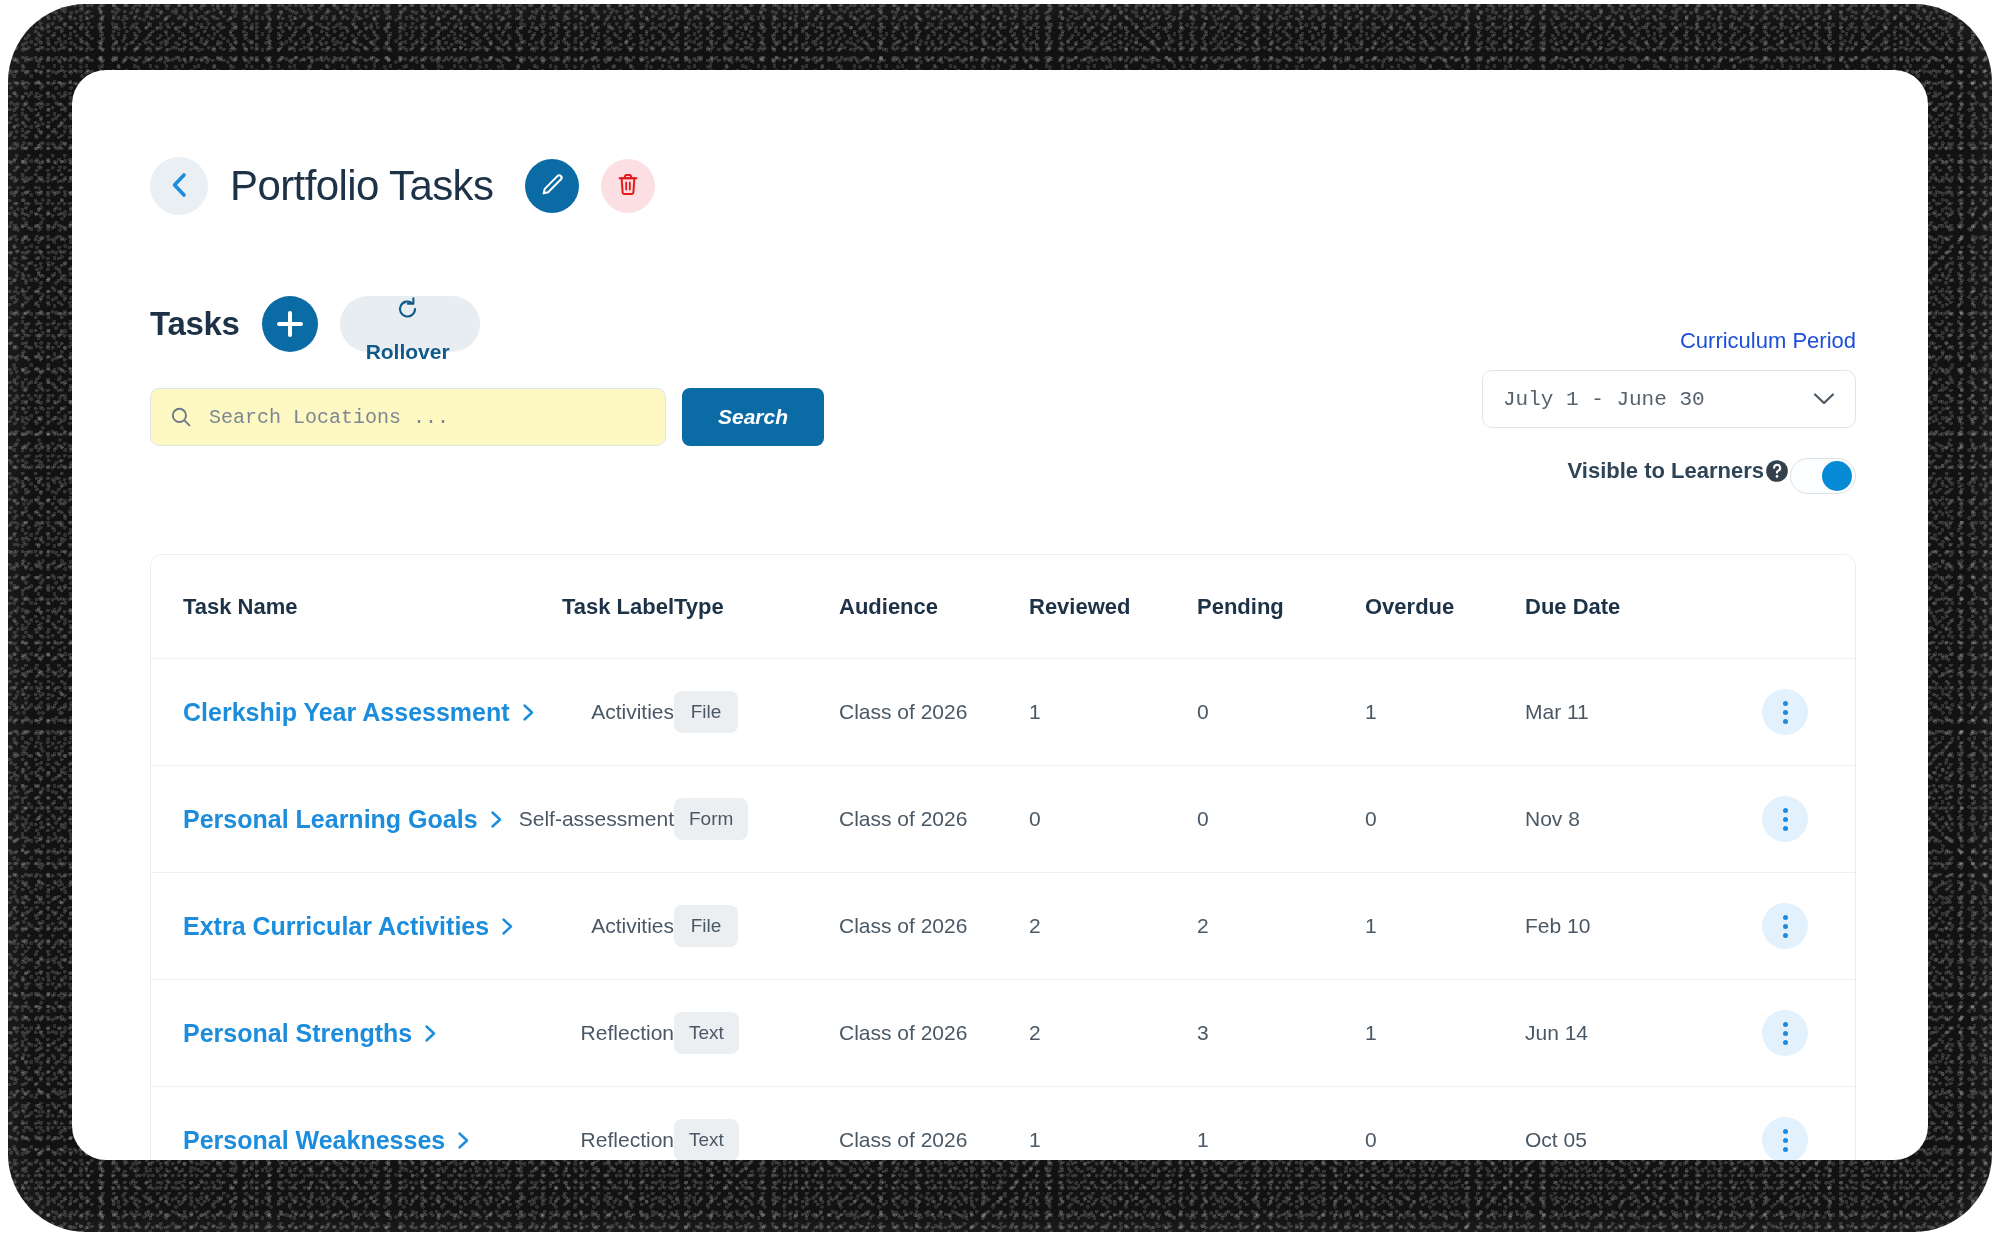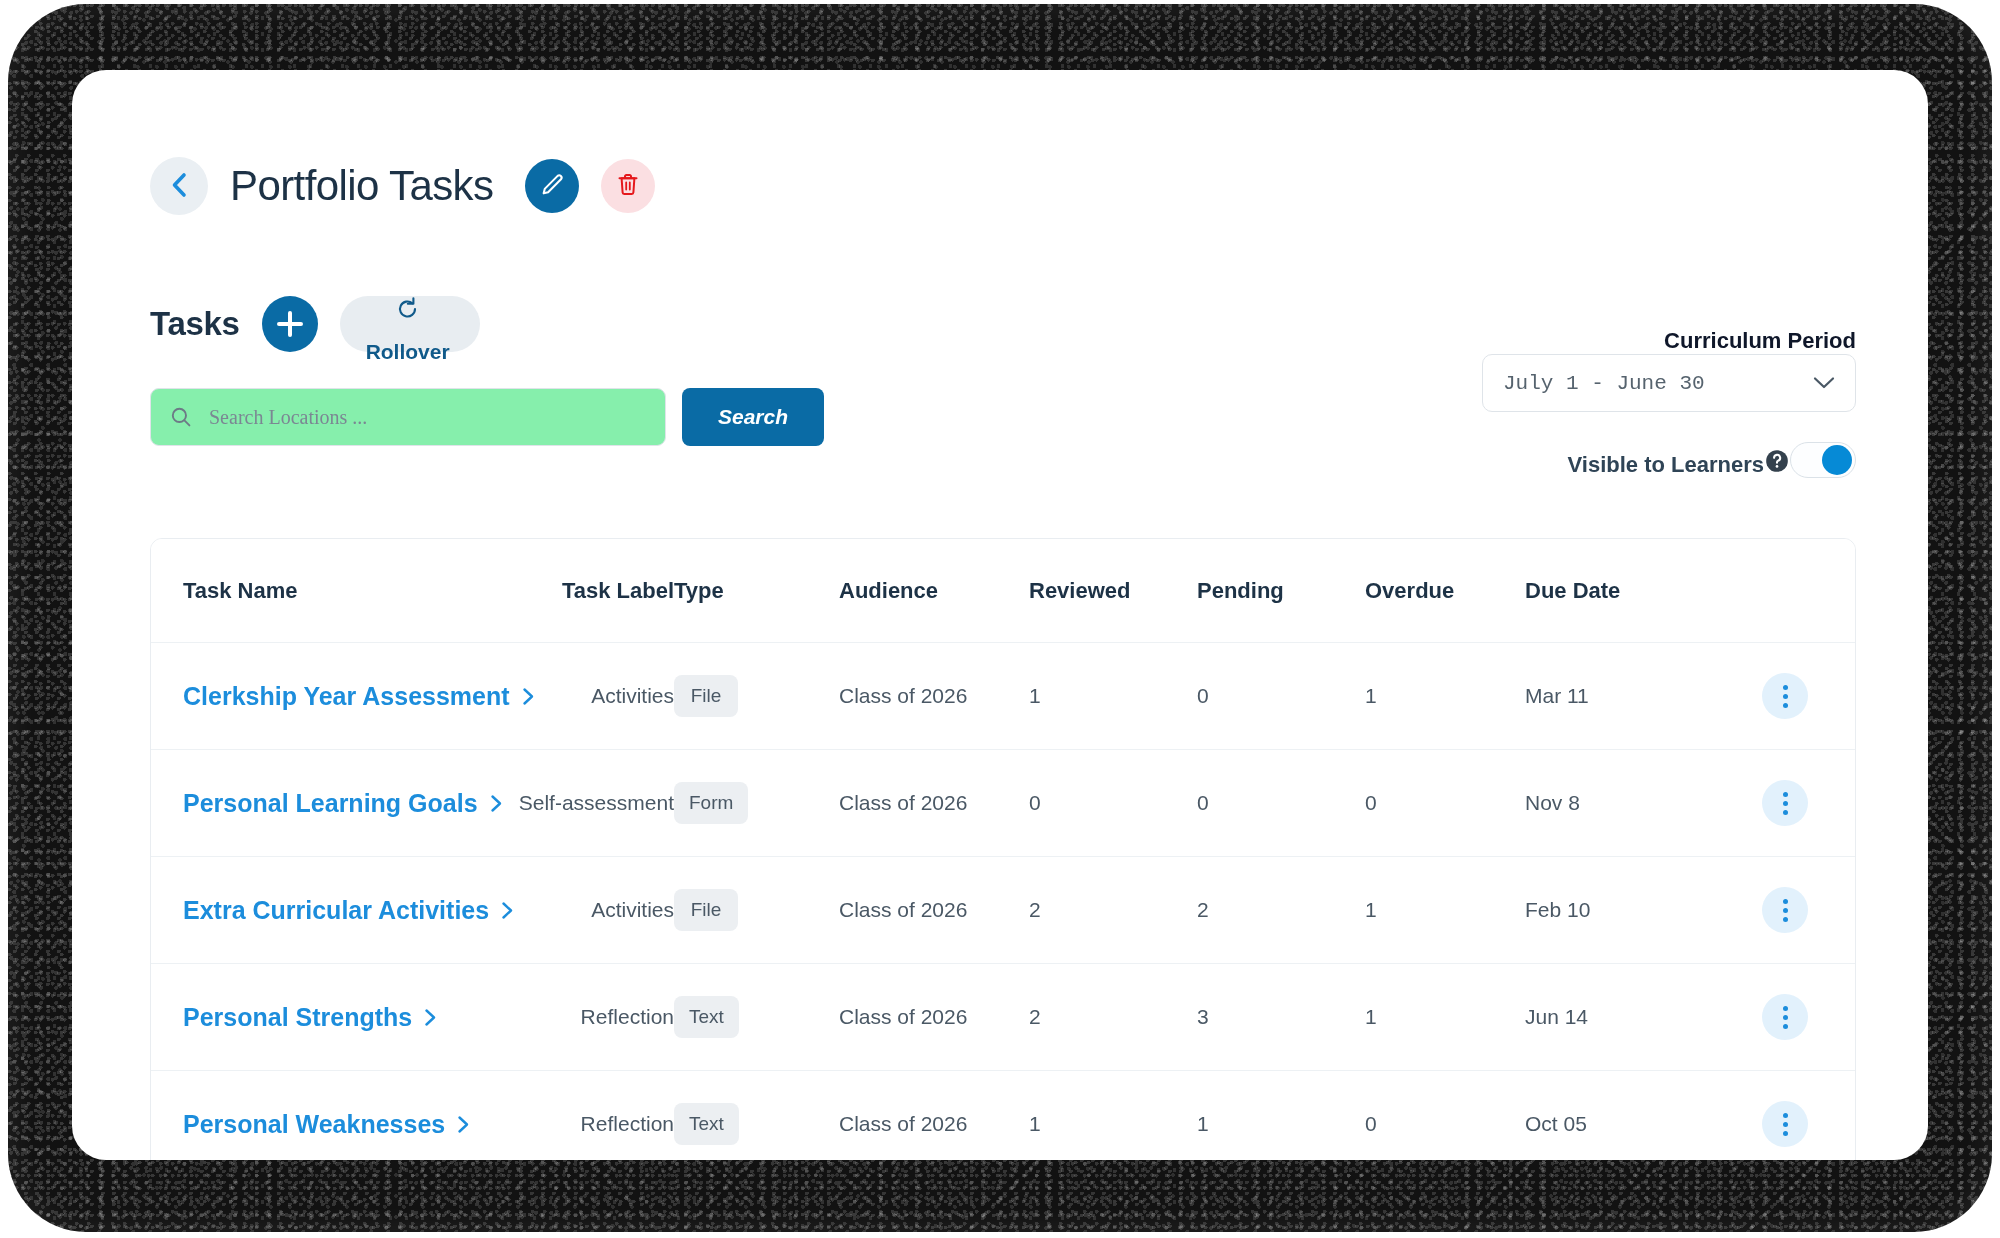--- a/index.html
+++ b/index.html
@@ -173,22 +173,22 @@
     width: 516px;
     height: 58px;
   }
   .search-input {
     width: 100%; height: 100%;
     border: 1px solid #dfe4e9;
     border-radius: 9px;
     padding: 0 18px 0 58px;
     font-size: 20px;
     color: #4c5b68;
-    font-family: Liberation Serif, serif;
-    background: #86efac;
+    font-family: Liberation Mono, monospace;
+    background: #fef9c3;
     outline: none;
   }
   .search-input::placeholder { color: #7b8793; }
   .search-icon-pos {
     position: absolute;
     left: 20px; top: 50%;
     transform: translateY(-50%);
     display: flex;
   }
 
@@ -208,22 +208,23 @@
 
   .right-controls {
     display: flex;
     flex-direction: column;
     align-items: flex-end;
     margin-top: -60px;
   }
 
   .curriculum-label {
     font-size: 22px;
-    font-weight: bold;
-    color: #0f172a;
+    font-weight: normal;
+    color: #1d4ed8;
+    margin-bottom: 16px;
   }
 
   .period-select {
     position: relative;
     width: 374px;
     height: 58px;
     border: 1px solid #dfe4e9;
     border-radius: 10px;
     background: #fff;
     display: flex;
@@ -233,21 +234,21 @@
     font-family: Liberation Mono, monospace;
   }
   .period-value {
     font-size: 21px;
     color: #56636e;
   }
   .chev { position: absolute; right: 20px; top: 50%; transform: translateY(-50%); display:flex; }
 
   .visible-row {
     display: flex;
-    align-items: flex-end;
+    align-items: flex-start;
     gap: 0;
     margin-top: 30px;
   }
   .visible-label {
     font-size: 22px;
     font-weight: bold;
     color: #2f4456;
   }
   .toggle {
     width: 66px; height: 36px;

